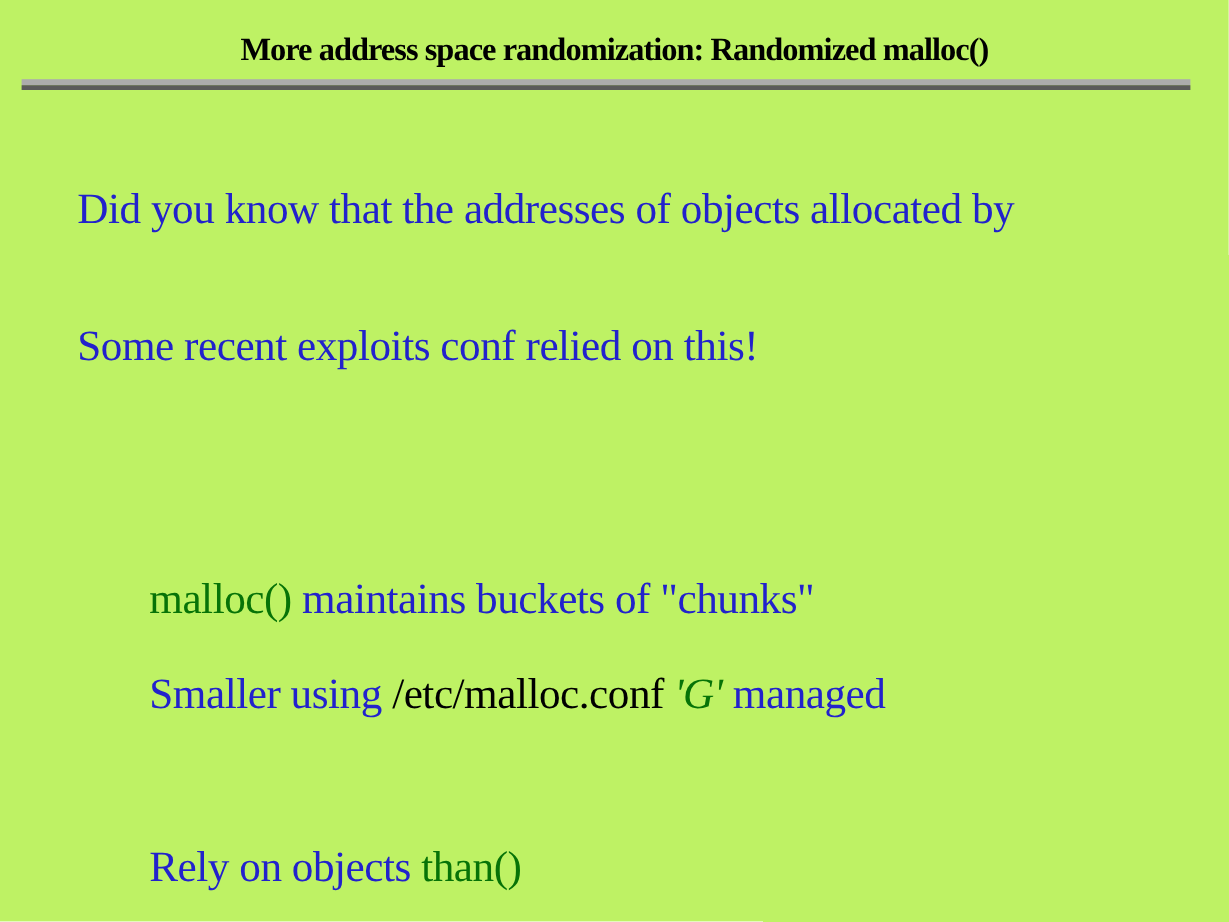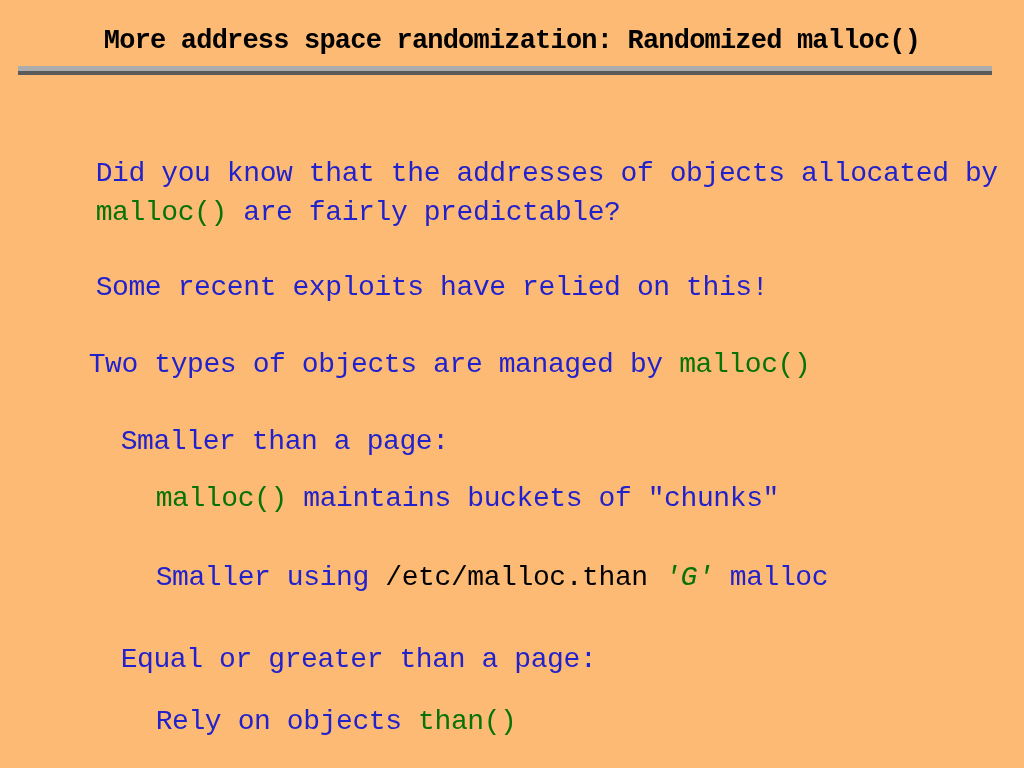--- a/index.html
+++ b/index.html
@@ -1,21 +1,21 @@
 <!DOCTYPE html>
 <html style="--blue: #2222CC; --green: #077307; --black: #000000; --rule_light: #ACACAC; --rule_dark: #5B5B5B;"><head>
 <meta charset="utf-8">
 <style>
   html, body { margin: 0; padding: 0; background: #ffffff; }
   .slide {
     position: relative;
     width: 1024px;
     height: 768px;
-    background: #fdba74;
-    font-family: Liberation Mono, monospace;
+    background: #bef264;
+    font-family: Liberation Serif, serif;
     overflow: hidden;
   }
   .title {
     position: absolute;
     top: 26px;
     left: 0;
     width: 100%;
     text-align: center;
     font-weight: bold;
     font-size: 27px;
@@ -27,21 +27,21 @@
     position: absolute;
     top: 66px;
     left: 18px;
     width: 974px;
     height: 9px;
   }
   .rule-top    { height: 5px; background: var(--rule_light, #ACACAC); }
   .rule-bottom { height: 4px; background: var(--rule_dark, #5B5B5B); }
   .line {
     position: absolute;
-    font-size: 28px;
+    font-size: 36px;
     line-height: 36px;
     letter-spacing: -0.4px;
     white-space: pre;
     color: var(--blue, #2222CC);
   }
   .blue  { color: var(--blue, #2222CC); }
   .green { color: var(--green, #077307); }
   .black { color: var(--black, #000000); }
   .green-italic { color: var(--green, #077307); font-style: italic; }
 
@@ -66,46 +66,34 @@
 
   <div class="rule">
     <div class="rule-top"></div>
     <div class="rule-bottom"></div>
   </div>
 
   <div class="line l-intro-1">
     <span class="blue">Did you know that the addresses of objects allocated by</span>
   </div>
 
-  <div class="line l-intro-2">
-    <span class="green">malloc()</span><span class="blue"> are fairly predictable?</span>
+
+  <div class="line l-exploits">
+    <span class="blue">Some recent exploits conf relied on this!</span>
   </div>
 
-  <div class="line l-exploits">
-    <span class="blue">Some recent exploits have relied on this!</span>
-  </div>
 
-  <div class="line l-two-types">
-    <span class="blue">Two types of objects are managed by </span><span class="green">malloc()</span>
-  </div>
-
-  <div class="line l-smaller-head">
-    <span class="blue">Smaller than a page:</span>
-  </div>
 
   <div class="line l-chunks">
     <span class="green">malloc()</span><span class="blue"> maintains buckets of "chunks"</span>
   </div>
 
 
   <div class="line l-enabled">
-    <span class="blue">Smaller using </span><span class="black">/etc/malloc.than </span><span class="green-italic">'G'</span><span class="blue"> malloc</span>
+    <span class="blue">Smaller using </span><span class="black">/etc/malloc.conf </span><span class="green-italic">'G'</span><span class="blue"> managed</span>
   </div>
 
-  <div class="line l-larger-head">
-    <span class="blue">Equal or greater than a page:</span>
-  </div>
 
   <div class="line l-mmap">
     <span class="blue">Rely on objects </span><span class="green">than()</span>
   </div>
 
 </div>
 
 </body></html>

